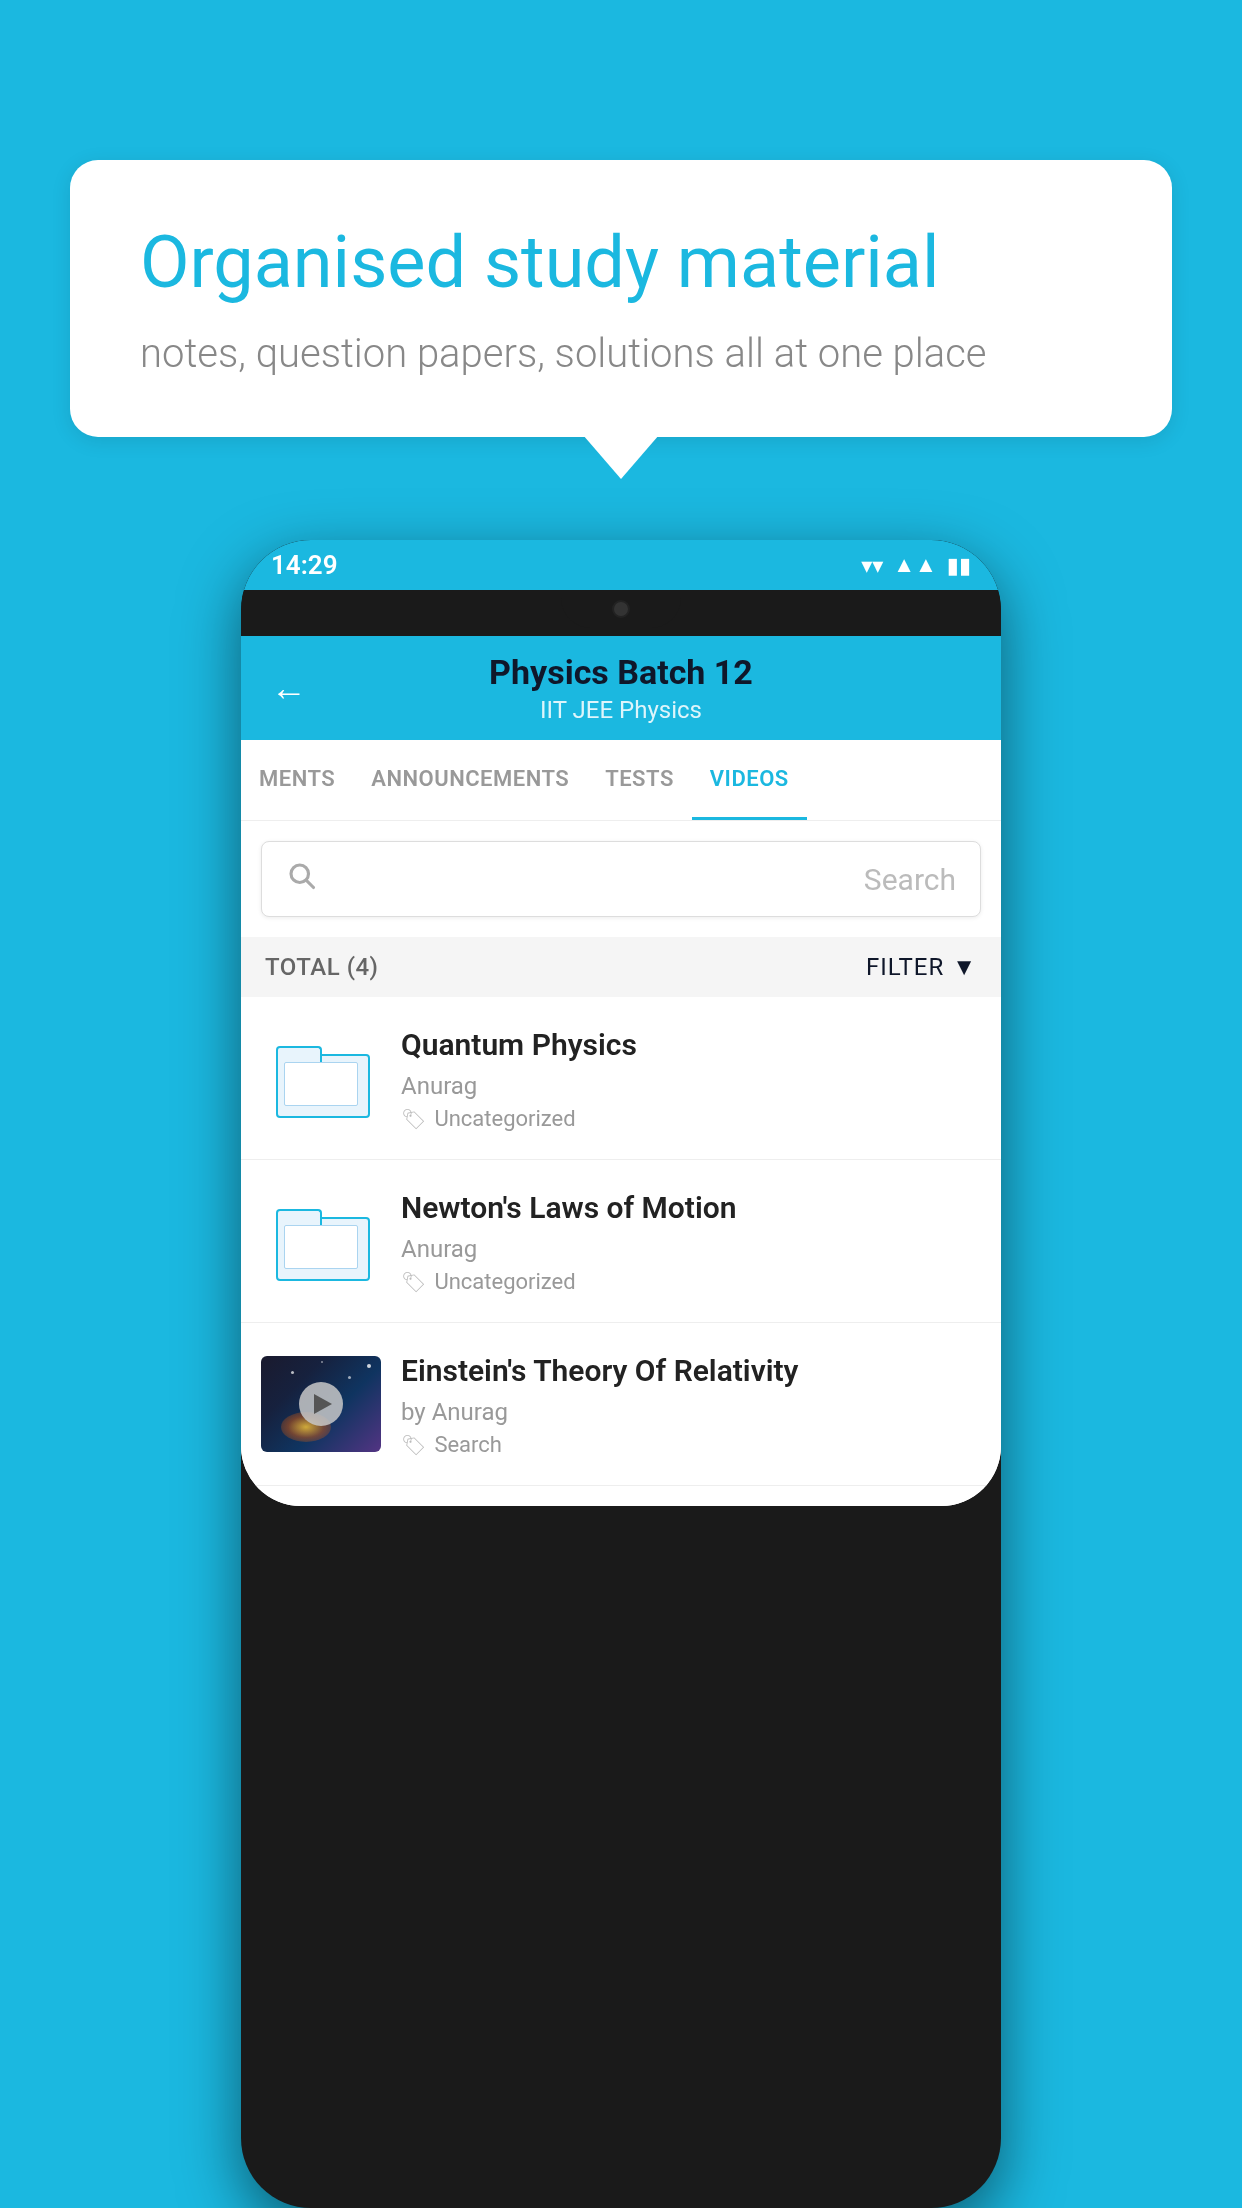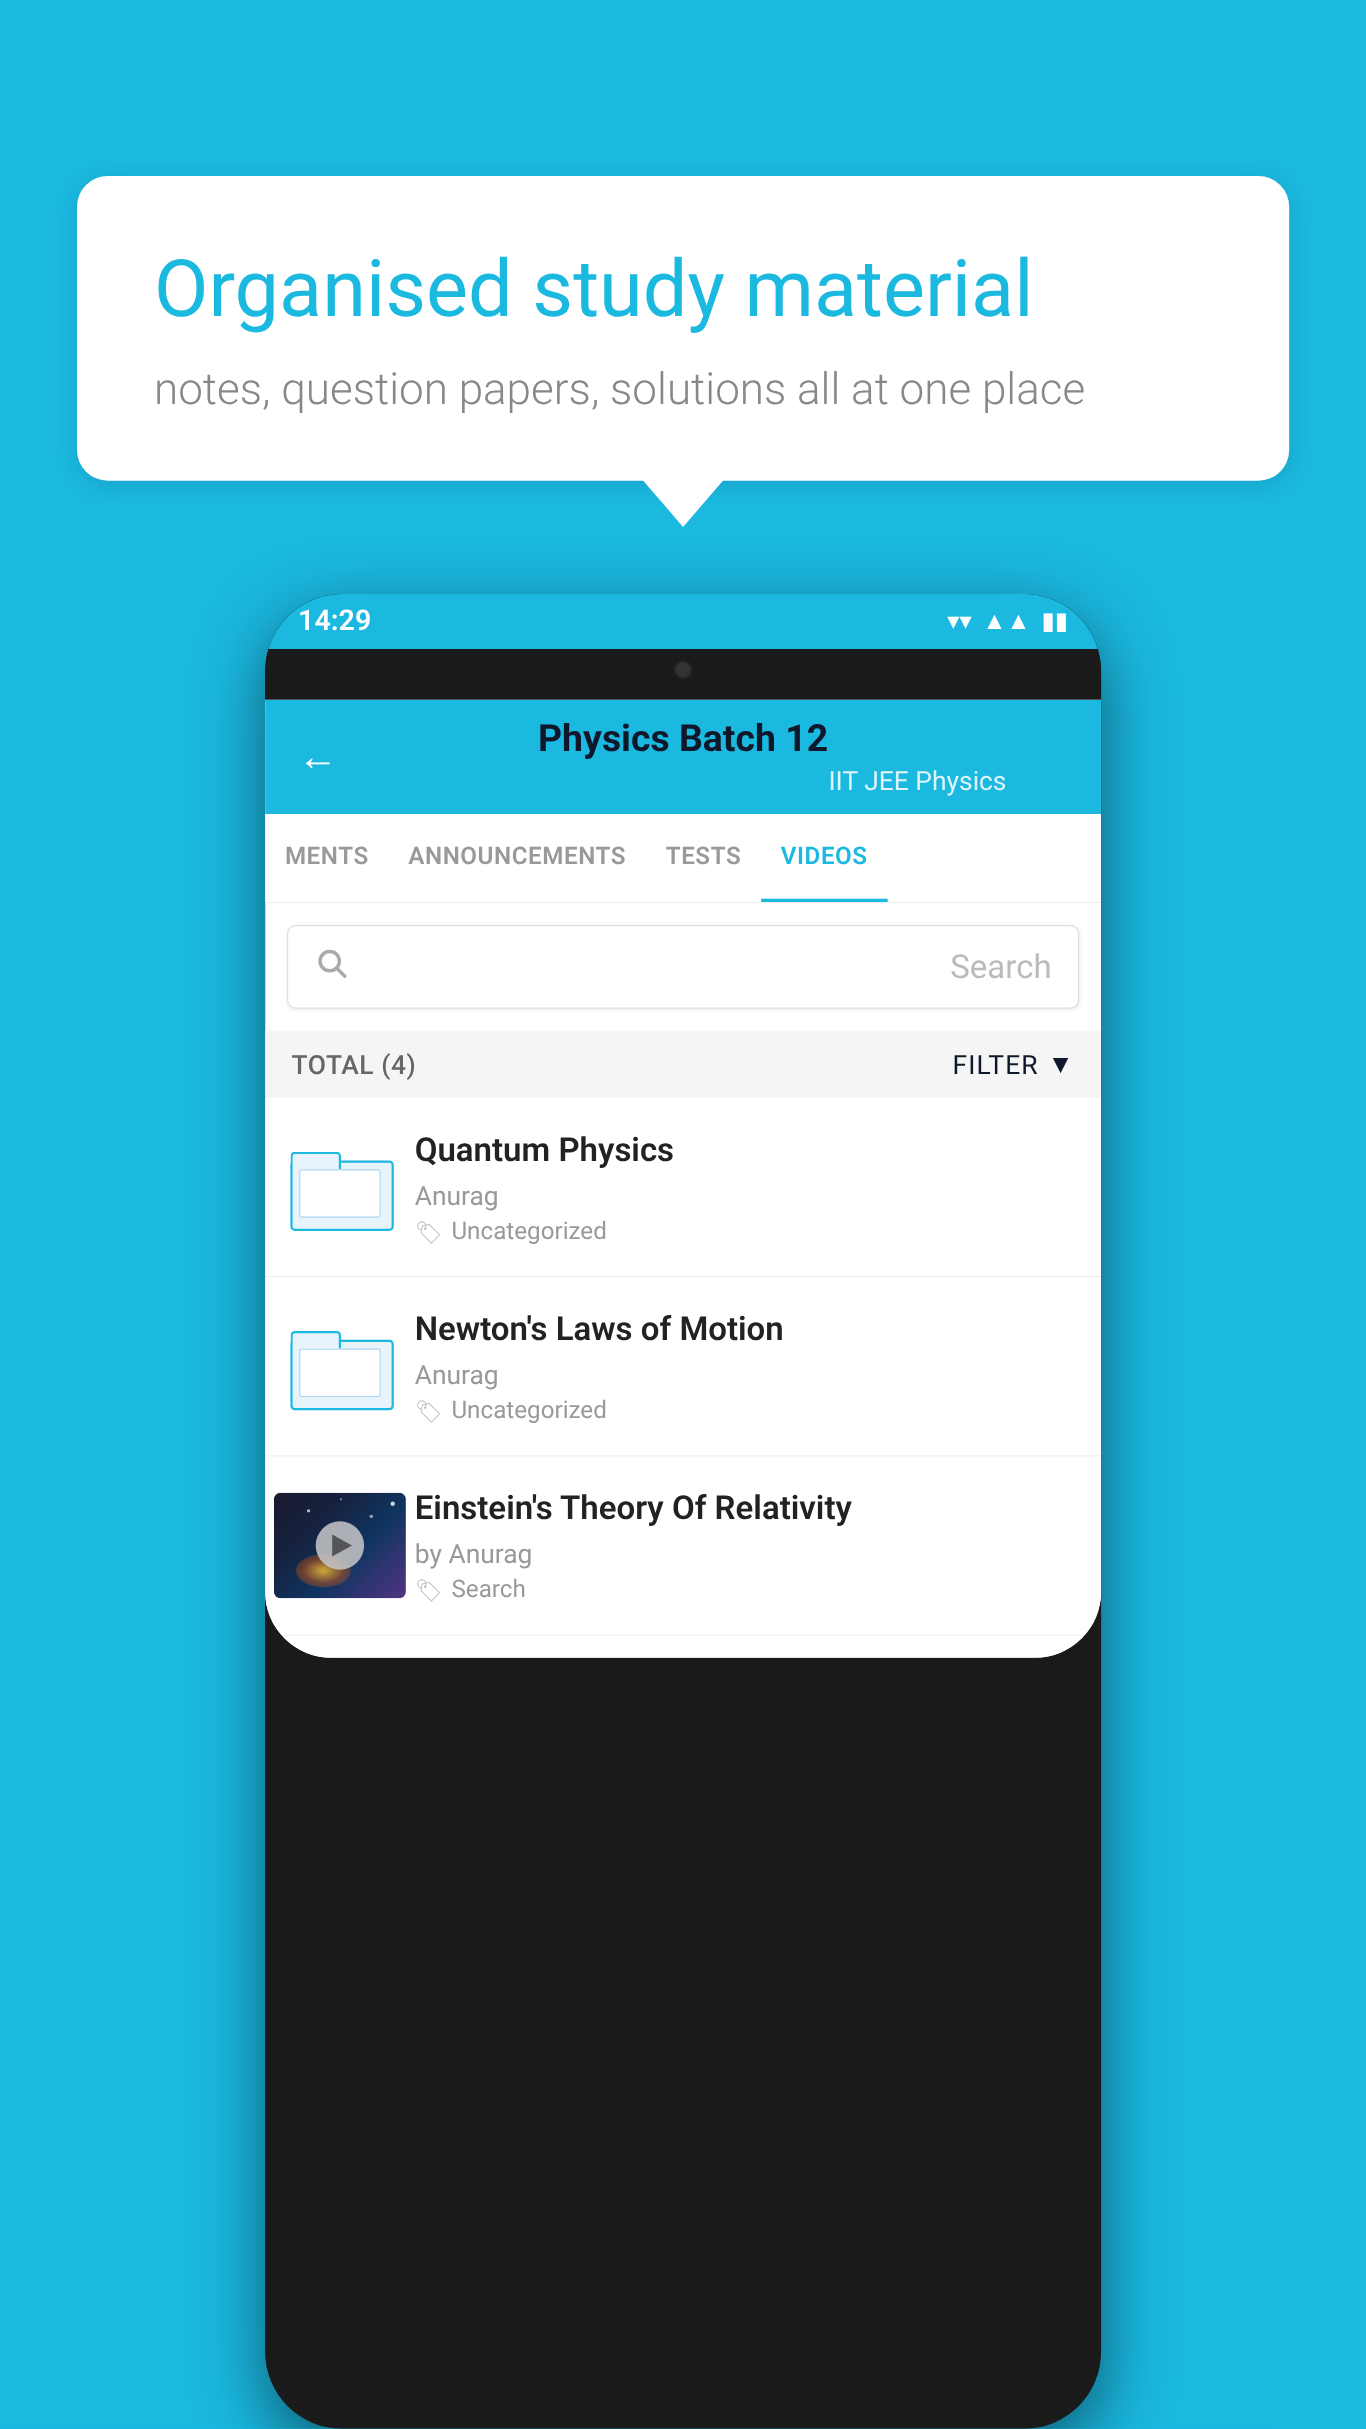--- a/index.html
+++ b/index.html
@@ -175,21 +175,20 @@
     .header-title {
       color: #0f172a;
       font-size: 34px;
       font-weight: 700;
     }
 
     .header-subtitle {
       color: rgba(255,255,255,0.85);
       font-size: 24px;
       margin-top: 4px;
-      text-align: right;
     }
 
     
     .tabs-bar {
       background: white;
       display: flex;
       border-bottom: 1px solid #eee;
       overflow-x: auto;
     }
 
@@ -260,23 +259,23 @@
     }
 
     
     .video-list {
       background: white;
     }
 
     .video-item {
       display: flex;
       align-items: center;
-      padding: 28px 8px;
+      padding: 28px 20px;
       border-bottom: 1px solid #eee;
-      gap: 8px;
+      gap: 20px;
     }
 
     .video-thumb {
       width: 120px;
       height: 96px;
       border-radius: 6px;
       overflow: hidden;
       position: relative;
       flex-shrink: 0;
     }

